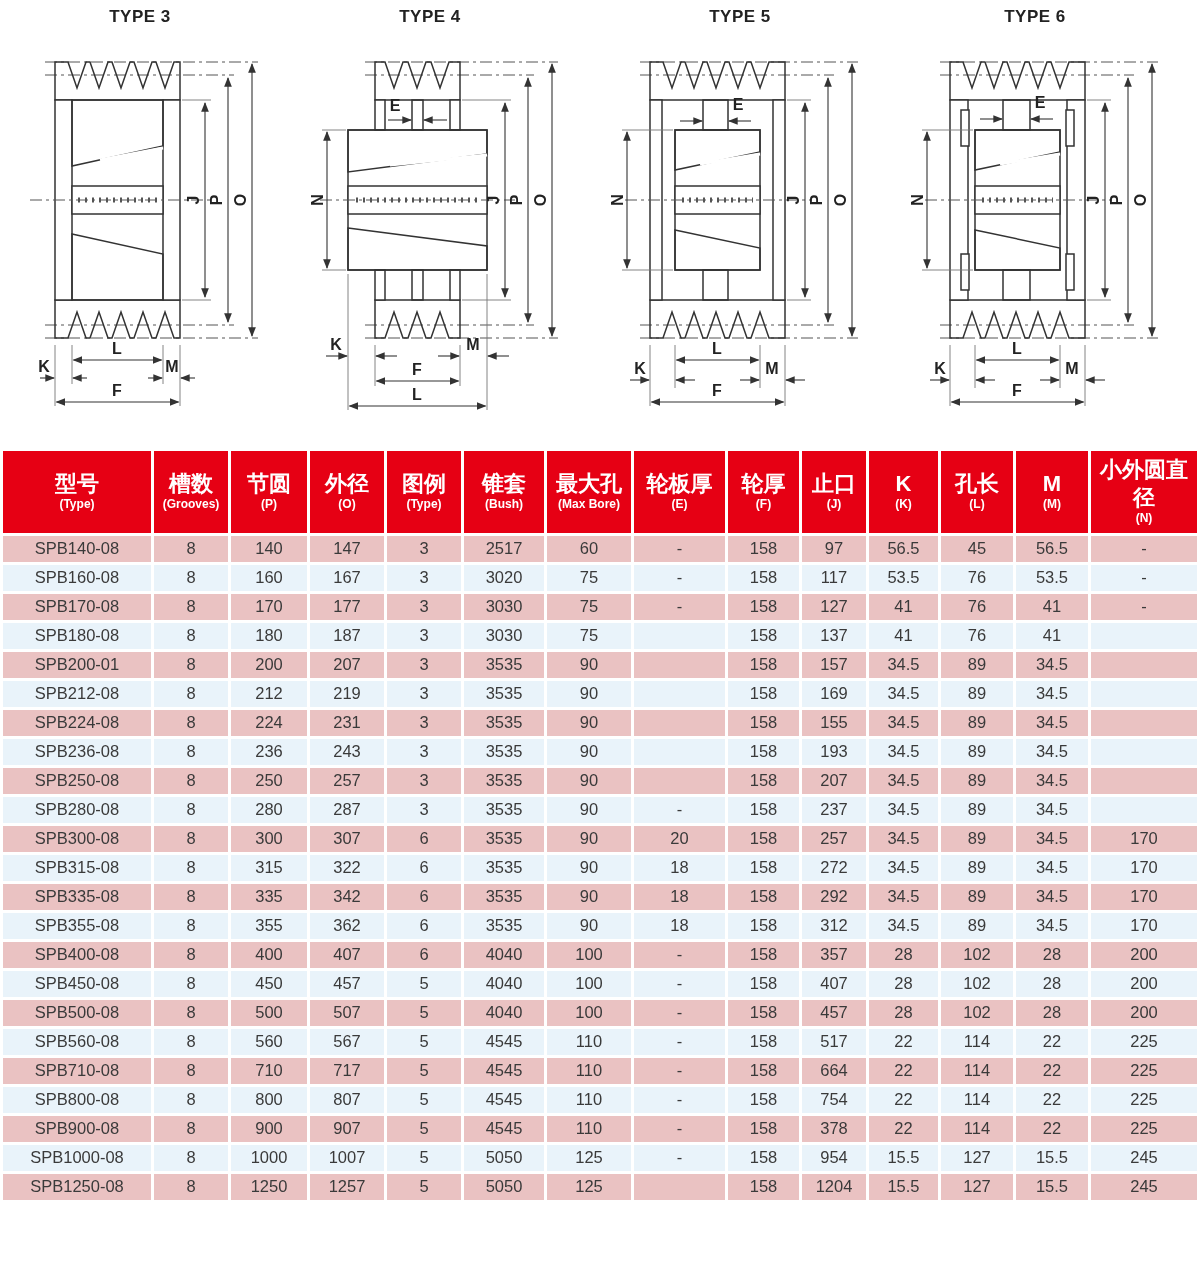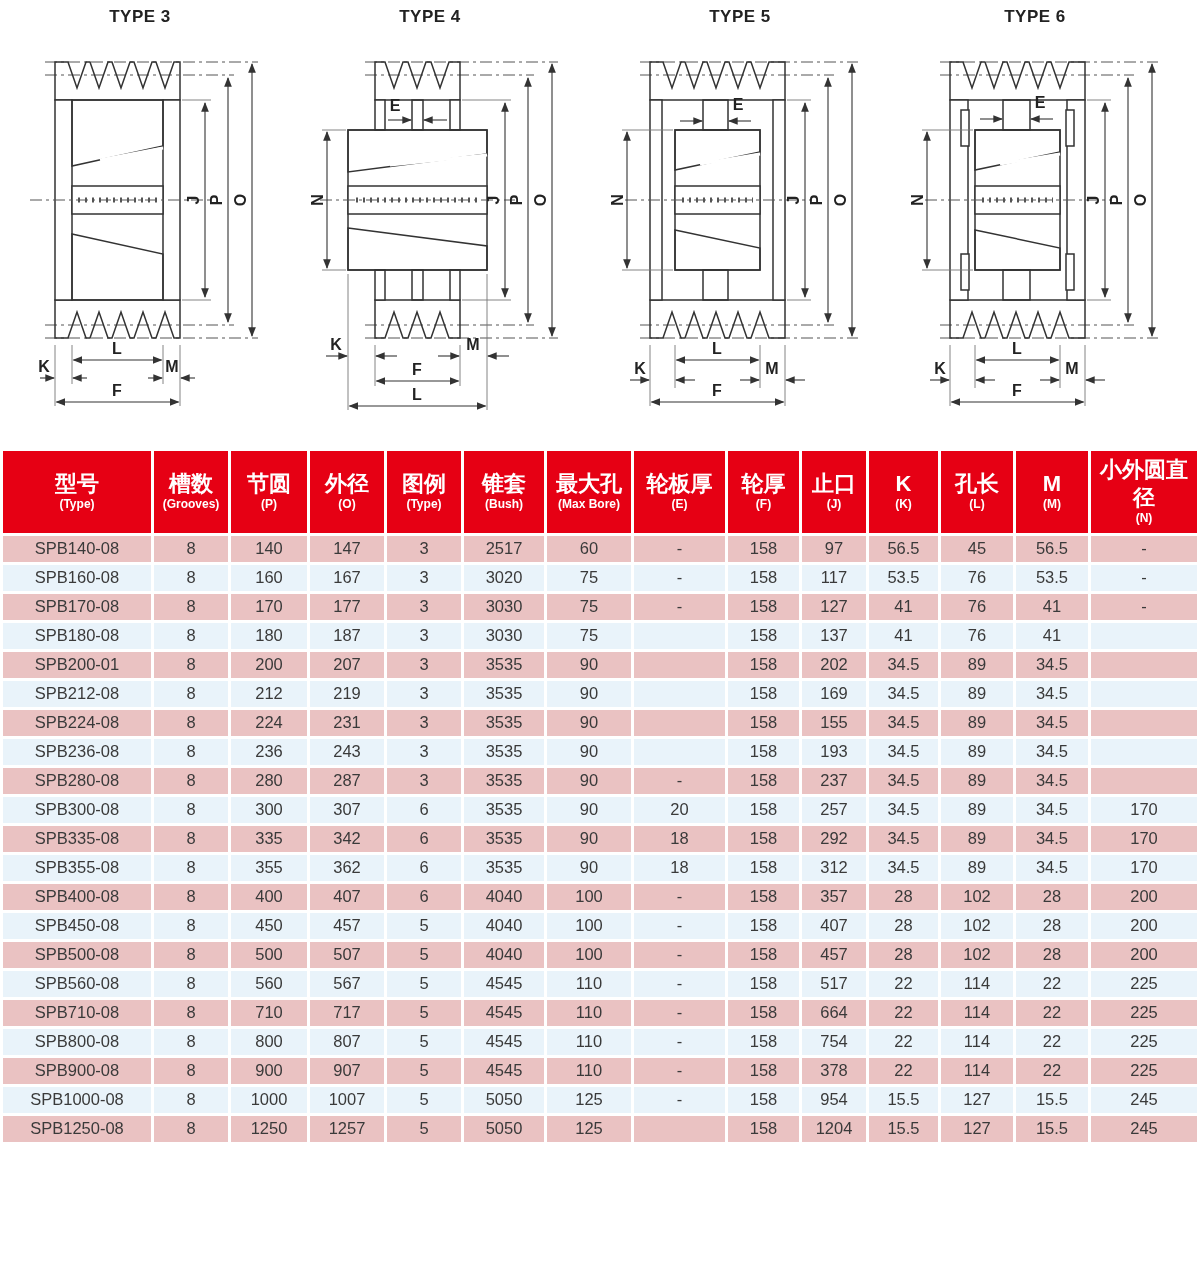--- a/index.html
+++ b/index.html
@@ -494,21 +494,21 @@
         <tr>
           <td>SPB200-01</td>
           <td>8</td>
           <td>200</td>
           <td>207</td>
           <td>3</td>
           <td>3535</td>
           <td>90</td>
           <td></td>
           <td>158</td>
-          <td>202</td>
+          <td>157</td>
           <td>34.5</td>
           <td>89</td>
           <td>34.5</td>
           <td></td>
         </tr>
 
         <tr>
           <td>SPB212-08</td>
           <td>8</td>
           <td>212</td>
@@ -552,20 +552,36 @@
           <td>90</td>
           <td></td>
           <td>158</td>
           <td>193</td>
           <td>34.5</td>
           <td>89</td>
           <td>34.5</td>
           <td></td>
         </tr>
 
+        <tr>
+          <td>SPB250-08</td>
+          <td>8</td>
+          <td>250</td>
+          <td>257</td>
+          <td>3</td>
+          <td>3535</td>
+          <td>90</td>
+          <td></td>
+          <td>158</td>
+          <td>207</td>
+          <td>34.5</td>
+          <td>89</td>
+          <td>34.5</td>
+          <td></td>
+        </tr>
 
         <tr>
           <td>SPB280-08</td>
           <td>8</td>
           <td>280</td>
           <td>287</td>
           <td>3</td>
           <td>3535</td>
           <td>90</td>
           <td>-</td>
@@ -587,20 +603,36 @@
           <td>90</td>
           <td>20</td>
           <td>158</td>
           <td>257</td>
           <td>34.5</td>
           <td>89</td>
           <td>34.5</td>
           <td>170</td>
         </tr>
 
+        <tr>
+          <td>SPB315-08</td>
+          <td>8</td>
+          <td>315</td>
+          <td>322</td>
+          <td>6</td>
+          <td>3535</td>
+          <td>90</td>
+          <td>18</td>
+          <td>158</td>
+          <td>272</td>
+          <td>34.5</td>
+          <td>89</td>
+          <td>34.5</td>
+          <td>170</td>
+        </tr>
 
         <tr>
           <td>SPB335-08</td>
           <td>8</td>
           <td>335</td>
           <td>342</td>
           <td>6</td>
           <td>3535</td>
           <td>90</td>
           <td>18</td>

